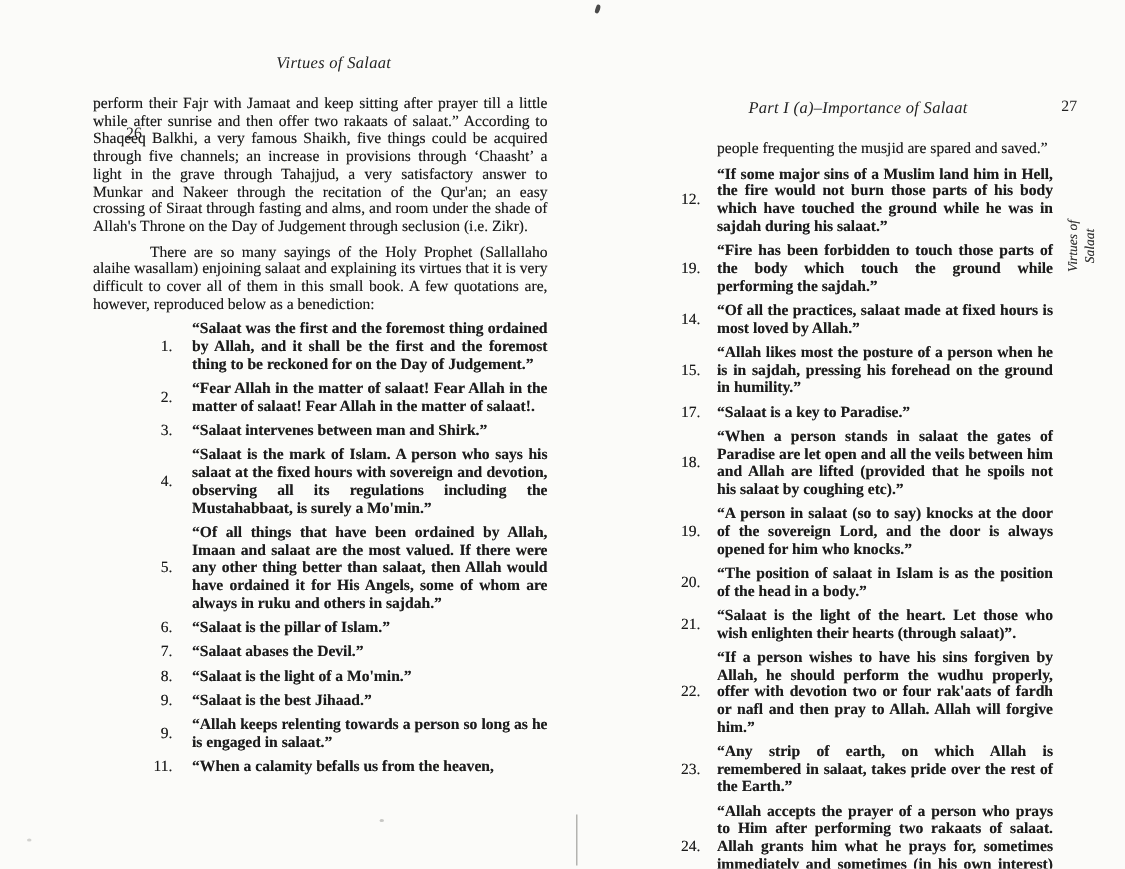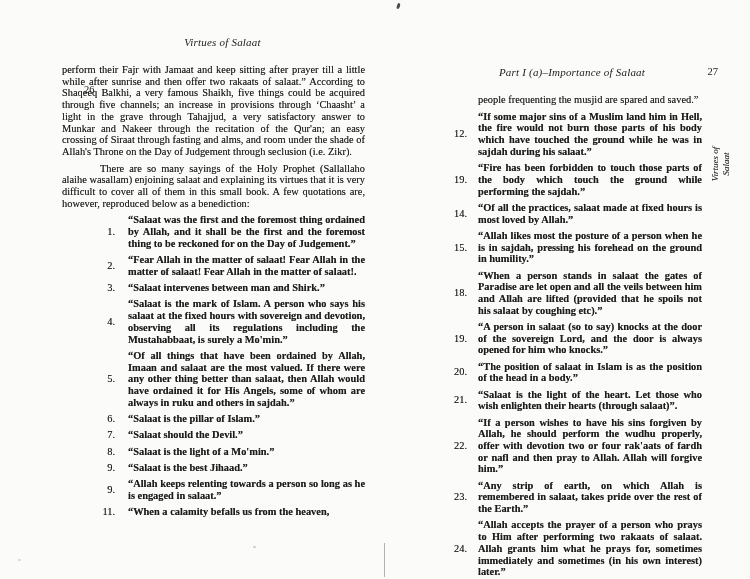--- a/index.html
+++ b/index.html
@@ -171,21 +171,21 @@
             <span class="quote-text">“Of all things that have been ordained by Allah, Imaan and salaat are the most valued. If there were any other thing better than salaat, then Allah would have ordained it for His Angels, some of whom are always in ruku and others in sajdah.”</span>
           </li>
 
           <li class="quote-item">
             <span class="quote-num">6.</span>
             <span class="quote-text">“Salaat is the pillar of Islam.”</span>
           </li>
 
           <li class="quote-item">
             <span class="quote-num">7.</span>
-            <span class="quote-text">“Salaat should the Devil.”</span>
+            <span class="quote-text">“Salaat abases the Devil.”</span>
           </li>
 
           <li class="quote-item">
             <span class="quote-num">8.</span>
             <span class="quote-text">“Salaat is the light of a Mo'min.”</span>
           </li>
 
           <li class="quote-item">
             <span class="quote-num">9.</span>
             <span class="quote-text">“Salaat is the best Jihaad.”</span>
@@ -227,20 +227,24 @@
             <span class="quote-num">14.</span>
             <span class="quote-text">“Of all the practices, salaat made at fixed hours is most loved by Allah.”</span>
           </li>
 
           <li class="quote-item">
             <span class="quote-num">15.</span>
             <span class="quote-text">“Allah likes most the posture of a person when he is in sajdah, pressing his forehead on the ground in humility.”</span>
           </li>
 
 
+          <li class="quote-item">
+            <span class="quote-num">17.</span>
+            <span class="quote-text">“Salaat is a key to Paradise.”</span>
+          </li>
 
           <li class="quote-item">
             <span class="quote-num">18.</span>
             <span class="quote-text">“When a person stands in salaat the gates of Paradise are let open and all the veils between him and Allah are lifted (provided that he spoils not his salaat by coughing etc).”</span>
           </li>
 
           <li class="quote-item">
             <span class="quote-num">19.</span>
             <span class="quote-text">“A person in salaat (so to say) knocks at the door of the sovereign Lord, and the door is always opened for him who knocks.”</span>
           </li>

